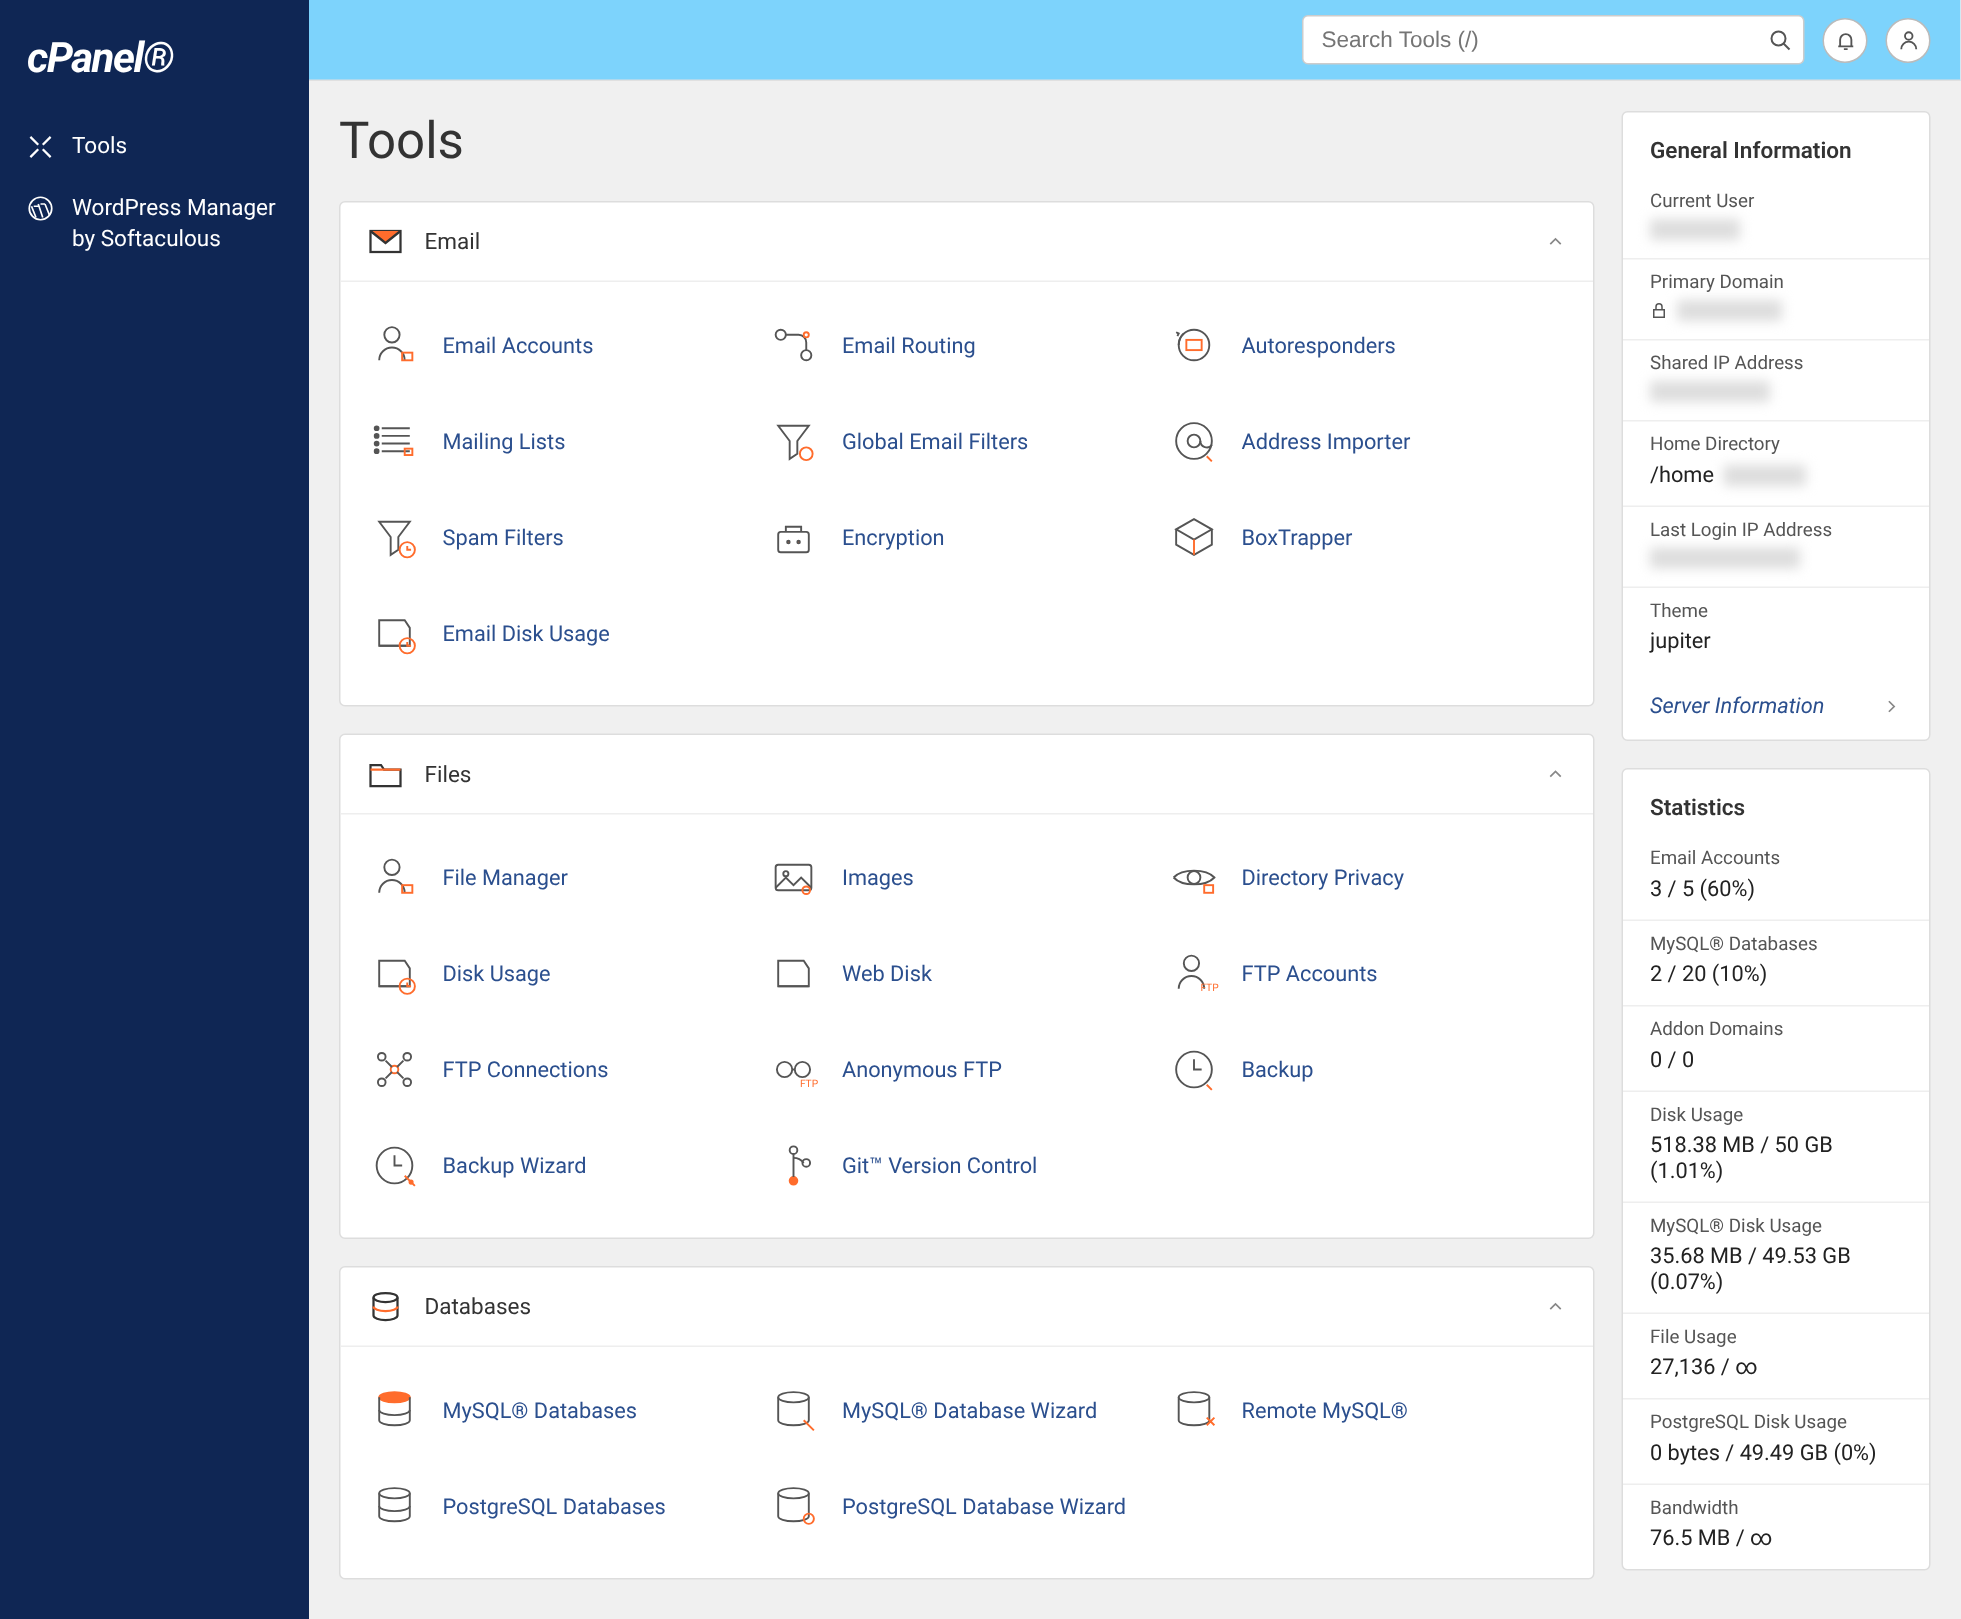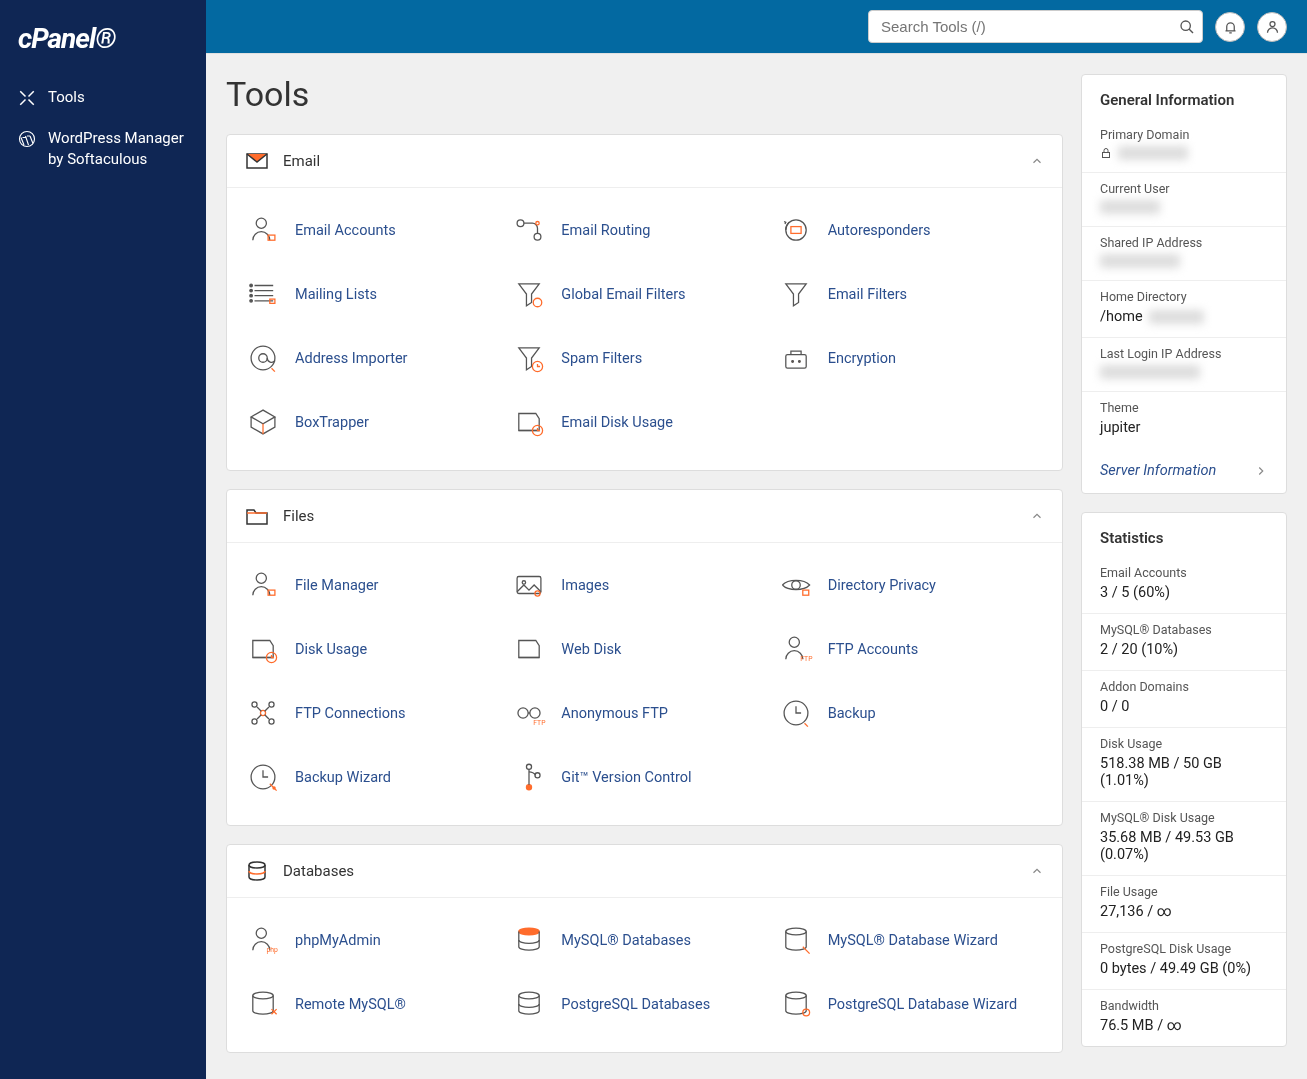--- a/index.html
+++ b/index.html
@@ -4,21 +4,21 @@
 <style>
 * { margin: 0; padding: 0; box-sizing: border-box; }
 body { font-family: -apple-system, BlinkMacSystemFont, "Segoe UI", Roboto, sans-serif; background: #f0f0f0; color: #333; }
 .layout { display: flex; min-height: 100vh; }
 .sidebar { width: 206px; background: #0f2654; color: #fff; padding: 0; flex-shrink: 0; }
 .logo { padding: 22px 18px; font-size: 28px; font-weight: bold; font-style: italic; letter-spacing: -1px; }
 .logo span:first-child { font-style: italic; }
 .nav-item { padding: 10px 18px; display: flex; align-items: flex-start; gap: 12px; cursor: pointer; font-size: 15px; line-height: 1.4; }
 .nav-item .icon { width: 18px; height: 18px; flex-shrink: 0; display: flex; align-items: center; justify-content: center; margin-top: 2px; }
 .main { flex: 1; background: #f0f0f0; }
-.topbar { background: #0369a1; border-bottom: 1px solid #e0e0e0; padding: 10px 20px; display: flex; justify-content: flex-end; align-items: center; gap: 12px; }
+.topbar { background: #7dd3fc; border-bottom: 1px solid #e0e0e0; padding: 10px 20px; display: flex; justify-content: flex-end; align-items: center; gap: 12px; }
 .search-wrap { position: relative; width: 335px; }
 .search-input { width: 100%; padding: 7px 36px 7px 12px; border: 1px solid #ccc; border-radius: 4px; font-size: 15px; }
 .search-btn { position: absolute; right: 8px; top: 50%; transform: translateY(-50%); background: none; border: none; cursor: pointer; color: #555; }
 .circle-btn { width: 30px; height: 30px; border-radius: 50%; border: 1px solid #bbb; background: #fff; display: flex; align-items: center; justify-content: center; cursor: pointer; color: #555; }
 .content { padding: 20px; display: flex; gap: 18px; align-items: flex-start; }
 .content-main { flex: 1; }
 .page-title { font-size: 34px; font-weight: 400; color: #333; margin-bottom: 20px; }
 .panel { background: #fff; border: 1px solid #ddd; border-radius: 4px; margin-bottom: 18px; }
 .panel-header { display: flex; align-items: center; padding: 14px 18px; border-bottom: 1px solid #eee; position: relative; }
 .panel-header .icon { width: 24px; height: 24px; margin-right: 14px; }
@@ -158,28 +158,20 @@
                   <svg width="34" height="34" viewBox="0 0 40 40" fill="none" stroke="#555" stroke-width="1.5">
                     <path d="M8 8 h24 l-9 12 v10 l-6 4 v-14 z"></path>
                     <circle cx="30" cy="30" r="5" stroke="#ff6c2c"></circle>
                   </svg>
                 </span>
                 <span class="label">Global Email Filters</span>
               </div>
               <div class="tool-item">
                 <span class="icon">
                   <svg width="34" height="34" viewBox="0 0 40 40" fill="none" stroke="#555" stroke-width="1.5">
-                    <path d="M8 8 h24 l-9 12 v10 l-6 4 v-14 z"></path>
-                  </svg>
-                </span>
-                <span class="label">Email Filters</span>
-              </div>
-              <div class="tool-item">
-                <span class="icon">
-                  <svg width="34" height="34" viewBox="0 0 40 40" fill="none" stroke="#555" stroke-width="1.5">
                     <circle cx="20" cy="20" r="14"></circle>
                     <circle cx="20" cy="20" r="5"></circle>
                     <path d="M25 20 a5 5 0 0 0 9 3"></path>
                     <path d="M30 32 l4 4" stroke="#ff6c2c"></path>
                   </svg>
                 </span>
                 <span class="label">Address Importer</span>
               </div>
               <div class="tool-item">
                 <span class="icon">
@@ -376,30 +368,20 @@
             <span class="chevron">
               <svg width="14" height="14" viewBox="0 0 24 24" fill="none" stroke="currentColor" stroke-width="2">
                   <path d="M6 15 L12 9 L18 15"></path>
                 </svg>
             </span>
           </div>
           <div class="panel-body" id="group-2-body">
               <div class="tool-item">
                 <span class="icon">
                   <svg width="34" height="34" viewBox="0 0 40 40" fill="none" stroke="#555" stroke-width="1.5">
-                    <circle cx="18" cy="12" r="6"></circle>
-                    <path d="M8 32 a10 10 0 0 1 20 0"></path>
-                    <text x="24" y="34" font-size="8" stroke="none" fill="#ff6c2c">php</text>
-                  </svg>
-                </span>
-                <span class="label">phpMyAdmin</span>
-              </div>
-              <div class="tool-item">
-                <span class="icon">
-                  <svg width="34" height="34" viewBox="0 0 40 40" fill="none" stroke="#555" stroke-width="1.5">
                     <ellipse cx="20" cy="10" rx="12" ry="4" fill="#ff6c2c" stroke="#ff6c2c"></ellipse>
                     <path d="M8 10 v18 a12 4 0 0 0 24 0 V10"></path>
                     <path d="M8 20 a12 4 0 0 0 24 0"></path>
                   </svg>
                 </span>
                 <span class="label">MySQL® Databases</span>
               </div>
               <div class="tool-item">
                 <span class="icon">
                   <svg width="34" height="34" viewBox="0 0 40 40" fill="none" stroke="#555" stroke-width="1.5">
@@ -441,34 +423,34 @@
                 <span class="label">PostgreSQL Database Wizard</span>
               </div>
             </div>
         </div>
       </div>
 
       <aside class="content-side">
         <div class="side-panel">
           <div class="side-header">General Information</div>
           <div id="general-info-rows">
+              <div class="side-row">
+                <div class="side-label">Current User</div>
+                <div class="side-value">
+                  <span class="blur" style="width: 60px;"></span>
+                </div>
+              </div>
               <div class="side-row">
                 <div class="side-label">Primary Domain</div>
                 <div class="side-value">
                   <svg width="12" height="12" viewBox="0 0 24 24" fill="none" stroke="#555" stroke-width="2">
                     <rect x="5" y="11" width="14" height="10"></rect>
                     <path d="M8 11 V7 a4 4 0 0 1 8 0 v4"></path>
                   </svg>
                   <span class="blur" style="width: 70px;"></span>
-                </div>
-              </div>
-              <div class="side-row">
-                <div class="side-label">Current User</div>
-                <div class="side-value">
-                  <span class="blur" style="width: 60px;"></span>
                 </div>
               </div>
               <div class="side-row">
                 <div class="side-label">Shared IP Address</div>
                 <div class="side-value">
                   <span class="blur" style="width: 80px;"></span>
                 </div>
               </div>
               <div class="side-row">
                 <div class="side-label">Home Directory</div>

